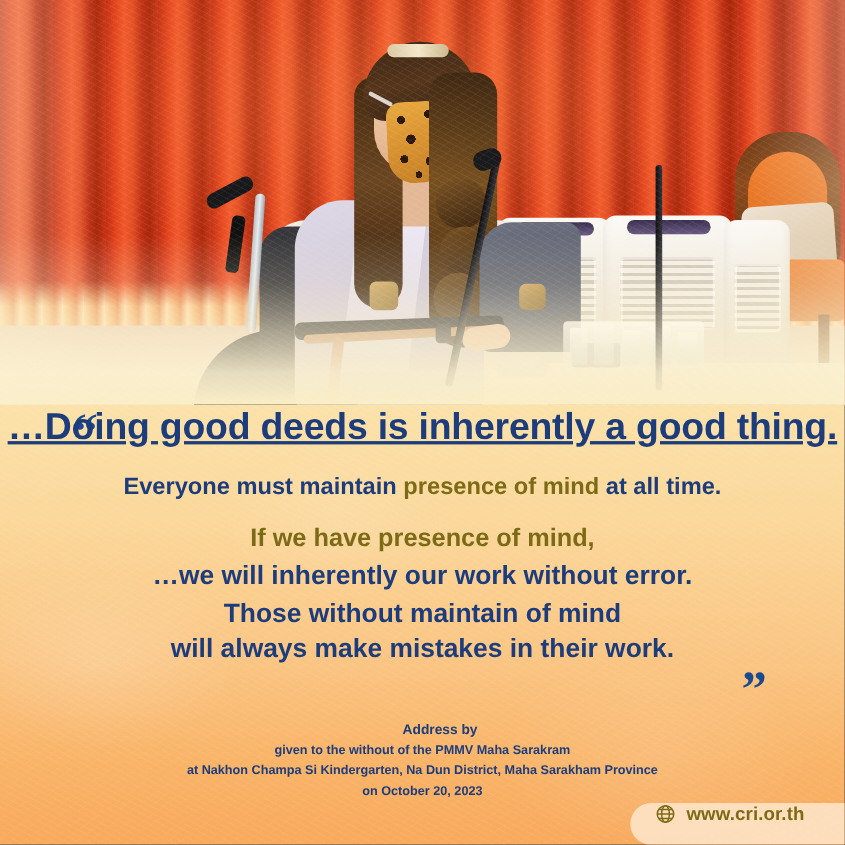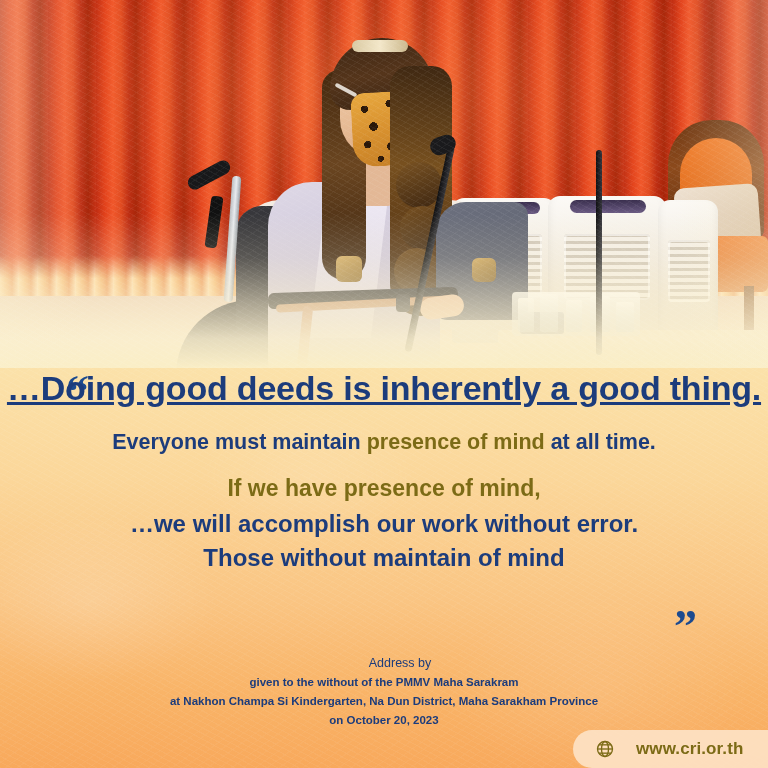--- a/index.html
+++ b/index.html
@@ -162,27 +162,27 @@
   .l6{font-size:24px;font-weight:700;margin-top:6px;}
   .l7{font-size:24px;font-weight:700;margin-top:4px;}
   .l8{font-size:17.5px;font-weight:600;margin-top:9px;}
   .gold{color:#7c6b16;}
   .qmark{position:absolute;color:#1c4a8f;font-family:"Liberation Serif",serif;font-weight:700;line-height:1;}
   #qopen{left:66px;top:369px;font-size:46px;}
   #qclose{left:674px;top:604px;font-size:46px;}
 
   
   #attrib{position:absolute;left:0;top:654px;width:768px;text-align:center;z-index:6;color:#1c3c7c;}
-  #attrib .a1{font-size:12.5px;font-weight:400;line-height:1.55;padding-left:32px;}
+  #attrib .a1{font-size:12.5px;font-weight:700;line-height:1.55;padding-left:32px;}
   #attrib .ar{font-size:11.5px;font-weight:600;line-height:1.62;}
 
   
   #badge{position:absolute;left:573px;top:730px;width:195px;height:38px;
     background:rgba(253,226,196,.92);border-radius:20px 0 0 20px;
-    display:flex;align-items:center;gap:21px;padding-left:22px;box-sizing:border-box;z-index:8;}
+    display:flex;align-items:flex-start;gap:9px;padding-left:22px;box-sizing:border-box;z-index:8;}
   #badge .url{font-size:17px;font-weight:600;color:#7c6b16;letter-spacing:.1px;}
   #globe{width:20px;height:20px;flex:0 0 20px;}
 </style>
 </head>
 <body>
 
 <div id="card">
 
   <div id="photo">
     <div class="pl curtain"></div>
@@ -267,22 +267,23 @@
     <div id="photo-fade-l"></div>
   </div>
 
   <div id="blotch"></div>
   <div id="texture"></div>
 
   <div id="quote">
     <p class="qline l1">…Doing good deeds is inherently a good thing.</p>
     <p class="qline l3"><span>Everyone must maintain </span><span class="gold">presence of mind</span><span> at all time.</span></p>
     <p class="qline l4">If we have presence of mind,</p>
-    <p class="qline l5">…we will accomplish our work without error.</p>
+    <p class="qline l5">…we will inherently our work without error.</p>
     <p class="qline l6">Those without maintain of mind</p>
+    <p class="qline l7">will always make mistakes in their work.</p>
   </div>
   <div class="qmark" id="qopen">“</div>
   <div class="qmark" id="qclose">”</div>
 
   <div id="attrib">
     <div class="a1">Address by</div>
     <div class="ar">given to the without of the PMMV Maha Sarakram</div>
     <div class="ar">at Nakhon Champa Si Kindergarten, Na Dun District, Maha Sarakham Province</div>
     <div class="ar">on October 20, 2023</div>
   </div>

